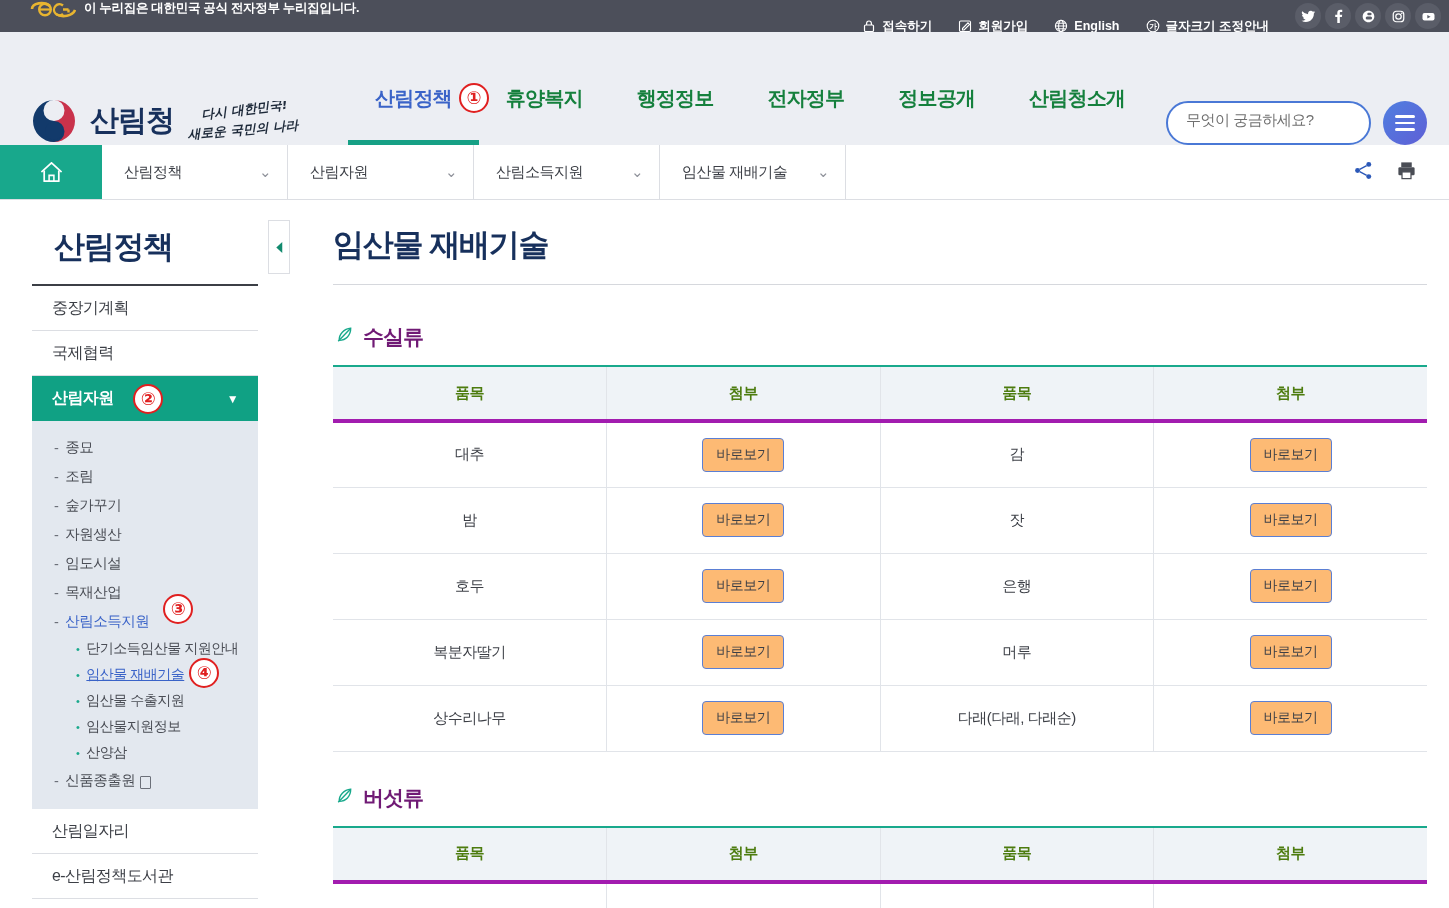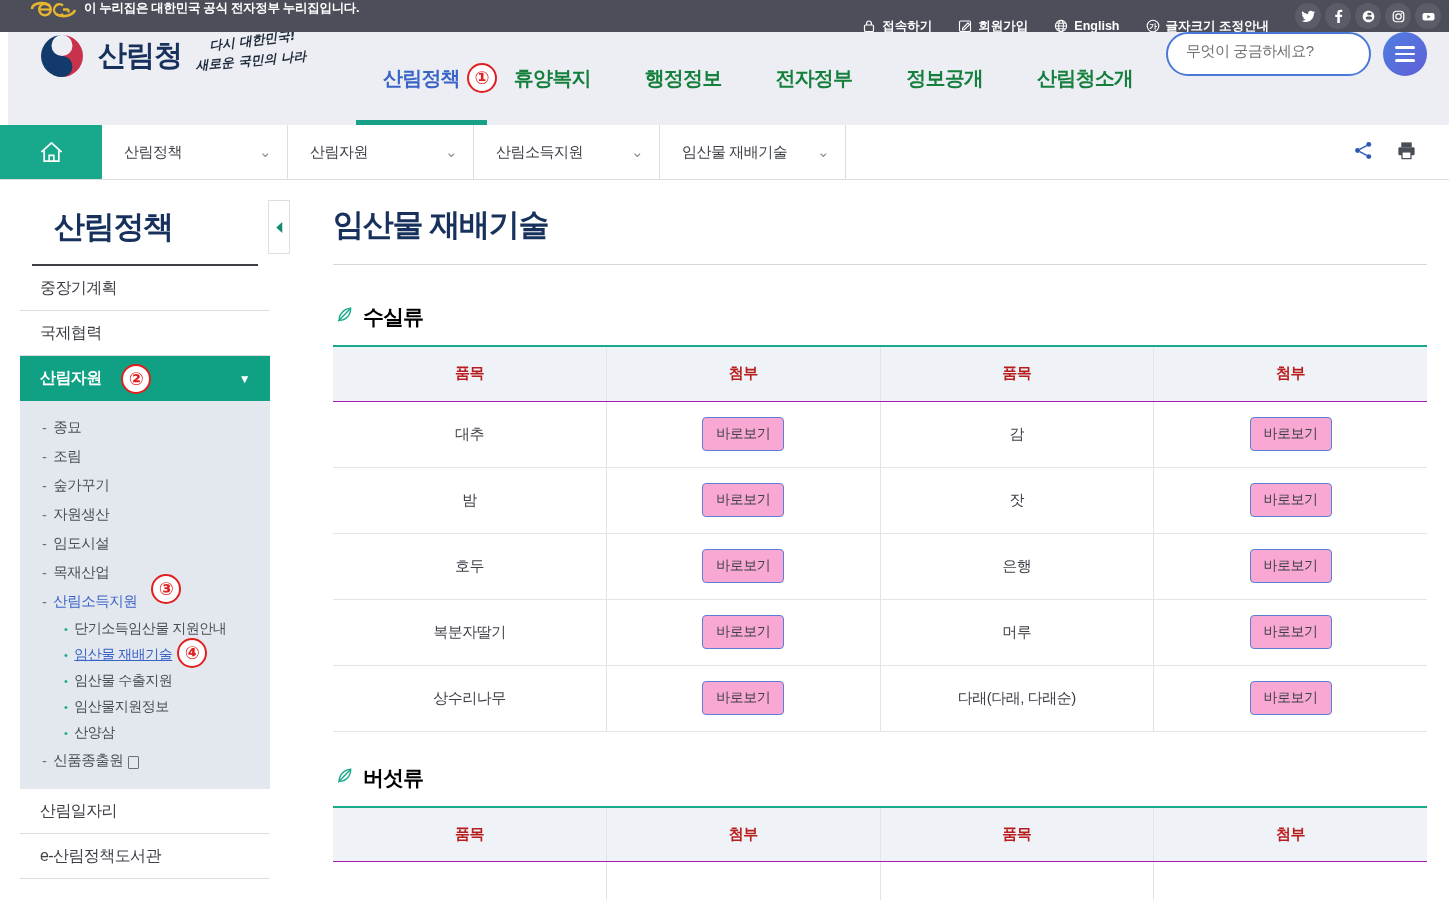--- a/index.html
+++ b/index.html
@@ -23,22 +23,22 @@
   }
   .gov-ico { width:14px; height:14px; display:inline-block; flex:0 0 auto; }
   .social-wrap { display:flex; align-items:center; gap:4px; margin-left:26px; }
   .social {
     width:26px; height:26px; border-radius:50%; background:#5a5d68;
     display:flex; align-items:center; justify-content:center; cursor:pointer;
   }
 
   
   .header {
-    height:93px; background:#eceef3; display:flex; align-items:flex-start;
-    padding:0 22px 0 30px; position:relative;margin-left:8px;
+    height:113px; background:#eceef3; display:flex; align-items:flex-end;
+    padding:0 22px 0 30px; position:relative;
   }
   .brand { display:flex; align-items:center; gap:12px; flex:0 0 auto; }
   .taeguk { width:48px; height:48px; flex:0 0 auto; }
   .brand-name {
     font-size:29px; font-weight:bold; color:#17305c; letter-spacing:-1px;
   }
   .slogan {
     margin-left:12px; width:118px; height:44px; flex:0 0 auto;
     display:flex; align-items:center;
   }
@@ -93,21 +93,21 @@
 
   
   .layout { display:flex; height:720px; }
 
   
   .sidebar { width:290px; flex:0 0 auto; padding:26px 0 0 0; position:relative; }
   .lnb-title {
     font-size:31px; font-weight:bold; color:#17305c; letter-spacing:-1.3px;
     padding:0 0 16px 22px; margin:0 32px 0 32px; border-bottom:2px solid #3c3f46;
   }
-  .lnb { margin:0 20px;text-align:center; }
+  .lnb { margin:0 32px;text-align:center; }
   .lnb-item {
     height:45px; display:flex; align-items:center; padding:0 20px;
     font-size:16px; color:#3c3f46; letter-spacing:-0.6px;
     border-bottom:1px solid #dcdee3; cursor:pointer; position:relative;
   }
   .lnb-item.active {
     background:#10a184; color:#ffffff; font-weight:bold; border-bottom:none;
   }
   .lnb-item.active .caret { margin-left:auto; font-size:12px; }
   .lnb-sub { background:#e3e8ef; padding:12px 0 14px 0; }
@@ -143,41 +143,41 @@
   }
 
   
   .content { flex:1 1 auto; padding:24px 22px 0 43px; overflow:hidden; }
   .page-title {
     font-size:31px; font-weight:bold; color:#17305c; letter-spacing:-1.3px;
     padding-bottom:18px; border-bottom:1px solid #d6d8dd;
   }
   .section-head {
     display:flex; align-items:center; gap:9px; margin:38px 0 14px 2px;
-    font-size:21px; font-weight:bold; color:#000000; letter-spacing:-1px;
+    font-size:21px; font-weight:bold; color:#701a75; letter-spacing:-1px;
   }
   table.gtbl {
     width:100%; border-collapse:collapse; border-top:2.5px solid #19a98c;
     table-layout:fixed;
   }
   table.gtbl th {
-    background:#eff3f7; font-size:15px; font-weight:bold; color:#b91c1c;
-    height:55px; border-bottom:1px solid #a21caf; border-right:1px solid #e1e4e9;
+    background:#eff3f7; font-size:15px; font-weight:bold; color:#4d7c0f;
+    height:55px; border-bottom:4px solid #a21caf; border-right:1px solid #e1e4e9;
     letter-spacing:-0.5px;
     text-align:center;
   }
   table.gtbl td {
     height:66px; text-align:center; font-size:15px; color:#3c3f46;
     border-bottom:1px solid #e1e4e9; border-right:1px solid #e1e4e9;
     letter-spacing:-0.5px;
   }
   table.gtbl th:last-child, table.gtbl td:last-child { border-right:none; }
   .btn-view {
     display:inline-block; border:1.5px solid #5b7fd4; border-radius:4px;
-    background:#f9a8d4; color:#3c3f46; font-size:14px; padding:7px 13px;
+    background:#fdba74; color:#3c3f46; font-size:14px; padding:7px 13px;
     cursor:pointer; font-family:inherit; letter-spacing:-0.5px;
   }
 </style>
 </head>
 <body>
 
 <div class="govbar">
   <span class="eg-logo">
     <svg viewBox="0 0 46 18" width="46" height="18">
       <path d="M2 9 C2 3, 14 1, 20 6" stroke="#e8b530" stroke-width="2.6" fill="none"></path>

